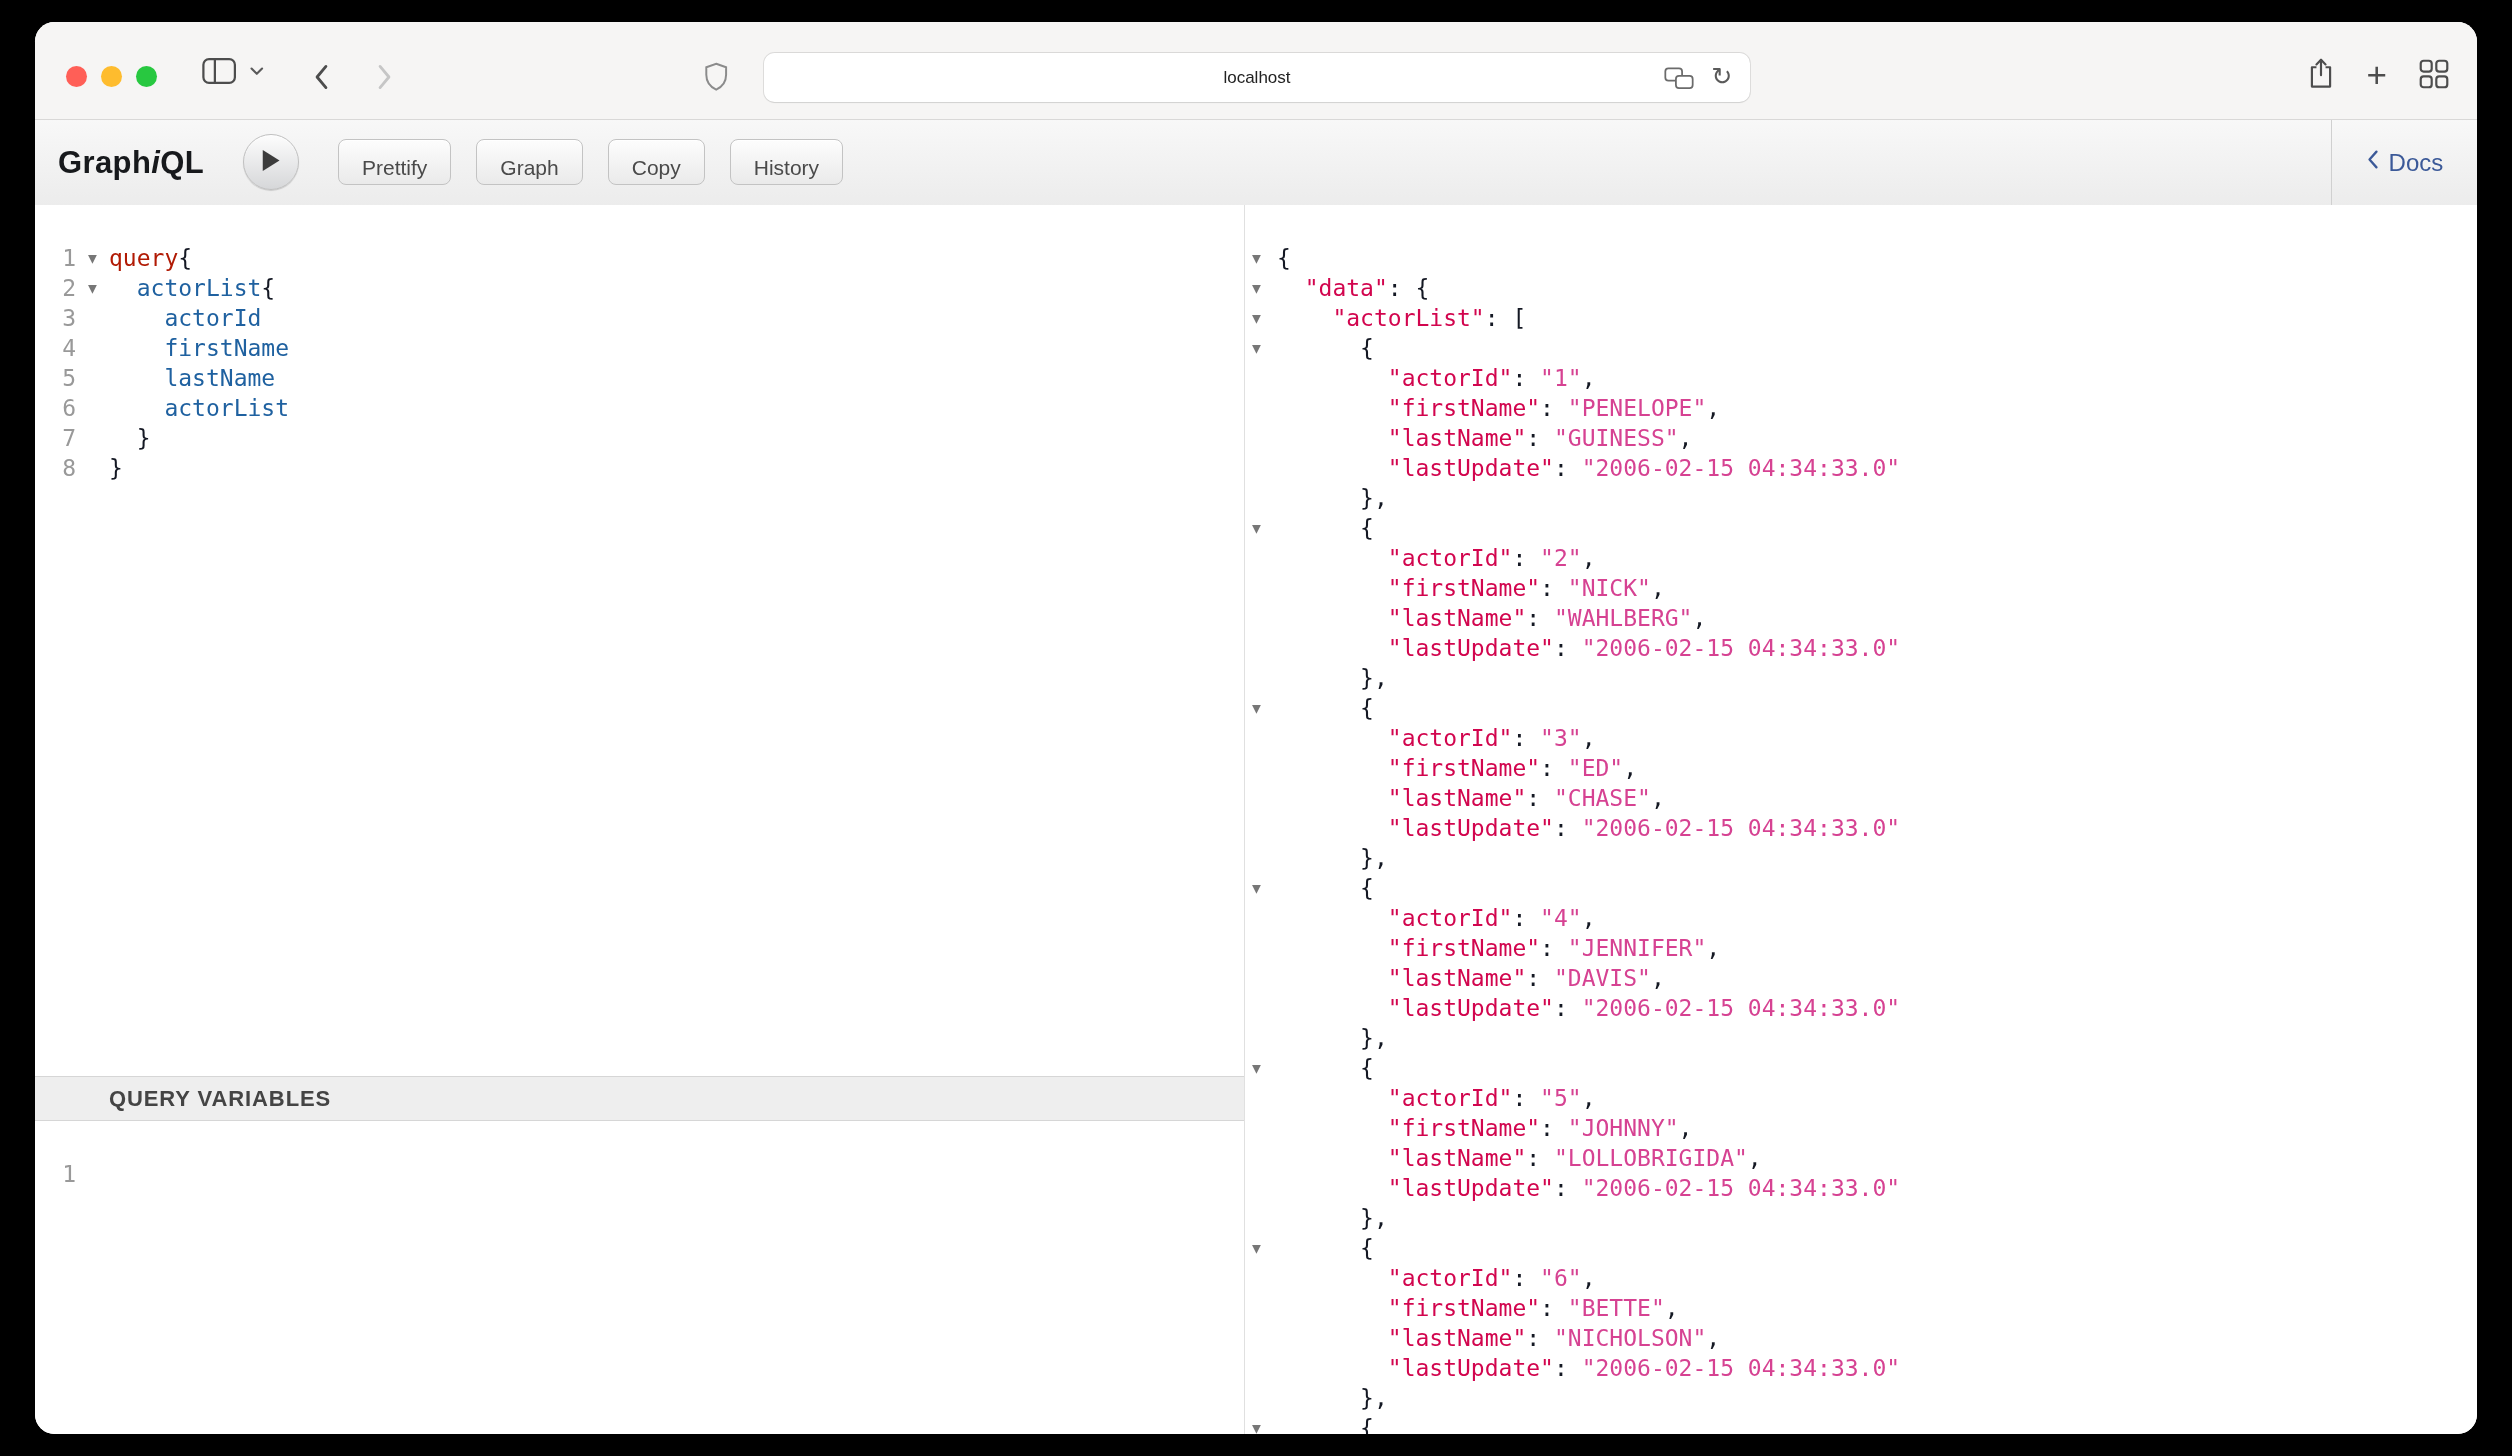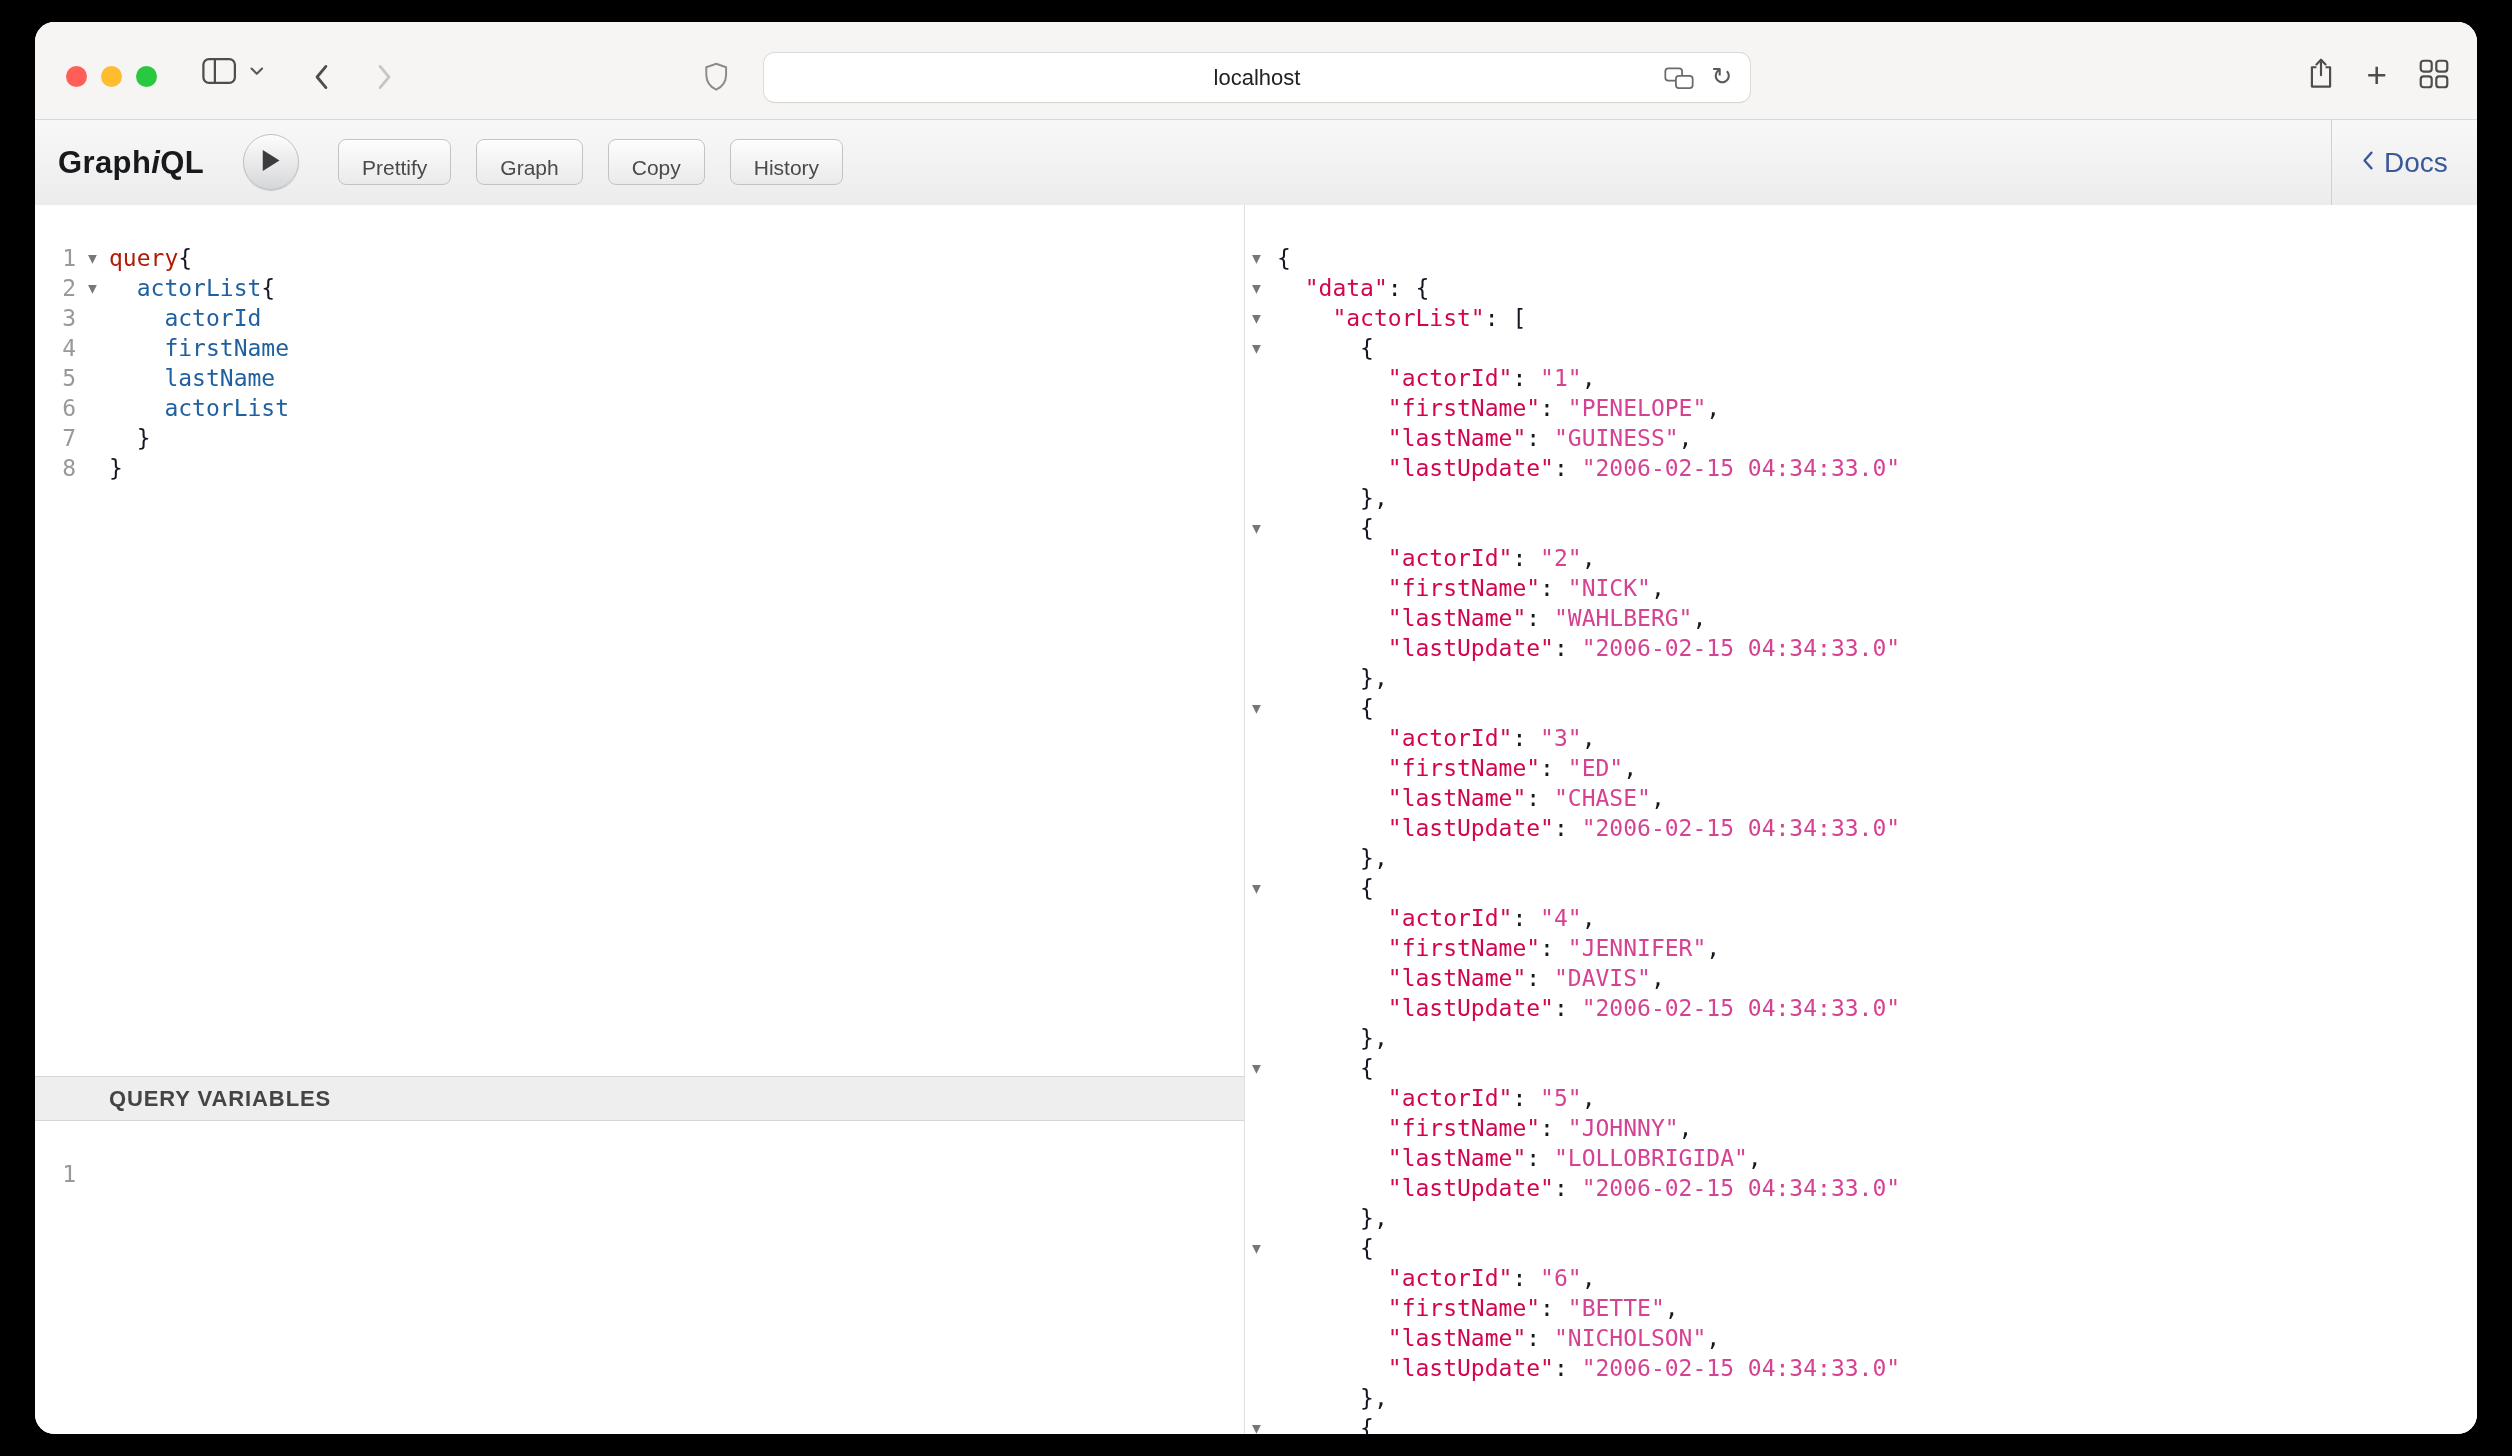--- a/index.html
+++ b/index.html
@@ -20,21 +20,21 @@
 
   .icon-btn { background:none; border:none; cursor:default; padding:0; display:flex; align-items:center; justify-content:center; }
   .sidebar-group { position:absolute; left:167px; top:35px; display:flex; align-items:center; gap:10.6px; }
   .nav-back { position:absolute; left:275px; top:39px; }
   .nav-fwd  { position:absolute; left:338px; top:39px; }
   .shield   { position:absolute; left:668px; top:39px; }
 
   .url-field { position:absolute; left:729px; top:31px; width:986px; height:49px;
                background:#fff; border-radius:10.6px; box-shadow:0 0 0 0.9px rgba(0,0,0,0.10), 0 0.9px 1.8px rgba(0,0,0,0.05);
                display:flex; align-items:center; justify-content:center; }
-  .url-text { font-size:22px; color:#222; }
+  .url-text { font-size:17px; color:#222; }
   .url-translate { position:absolute; right:56px; top:14px; }
   .url-reload { position:absolute; right:17.6px; top:8.8px; font-size:25px; color:#5a5a5a;
                 font-family:"DejaVu Sans",sans-serif; background:none; border:none; }
 
   .right-icons { position:absolute; right:28px; top:35px; display:flex; align-items:center; gap:32px; }
   .plus-glyph { font-size:35px; color:#4d4d4d; line-height:28px; font-weight:300; }
 
   
   .gql-toolbar { position:absolute; top:98px; left:0; right:0; height:86px;
                  background:linear-gradient(#f8f8f8,#ececec); border-bottom:0.9px solid #d0d0d0; }
@@ -45,21 +45,21 @@
                  background:linear-gradient(#fdfdfd,#d6d7d9); border:0.9px solid #bfbfbf;
                  box-shadow:inset 0 0.9px 0 rgba(255,255,255,0.8), 0 0.9px 0.9px rgba(0,0,0,0.15);
                  display:flex; align-items:center; justify-content:center; }
   .toolbar-buttons { position:absolute; left:303px; top:19.4px; display:flex; gap:25px; }
   .tb { height:46px; padding:16px 23px; border-radius:8px; font-size:21px; color:#4a4a4a;
         background:linear-gradient(#fdfdfd,#eaeaea); border:0.9px solid #c3c3c3;
         box-shadow:inset 0 0.9px 0 rgba(255,255,255,0.8); font-family:"Liberation Sans",sans-serif; }
   .docs-toggle { position:absolute; right:0; top:0; bottom:0; width:146px; border-left:0.9px solid #d0d0d0;
                  display:flex; align-items:center; justify-content:center; gap:8.8px;
                  background:none; border-top:none; border-right:none; border-bottom:none;
-                 color:var(--docs_link,#3B5998); font-size:28px; font-family:"Liberation Sans",sans-serif; }
+                 color:var(--docs_link,#3B5998); font-size:24px; font-family:"Liberation Sans",sans-serif; }
 
   
   .main { position:absolute; top:183px; bottom:0; left:0; right:0; display:flex; }
   .left-pane { width:1209px; display:flex; flex-direction:column; background:#fff; }
   .query-editor { height:871px; padding-top:38px; overflow:hidden; }
   .variables-header { height:45px; background:#eeeeee; border-top:0.9px solid #d6d6d6; border-bottom:0.9px solid #d6d6d6;
                       display:flex; align-items:center; padding-left:74px;
                       font-size:22px; font-weight:700; color:#444; letter-spacing:0.9px; }
   .variables-editor { flex:1; padding-top:38px; overflow:hidden; }
   .right-pane { flex:1; border-left:0.9px solid #e0e0e0; background:#fff; padding-top:38px; overflow:hidden; }

